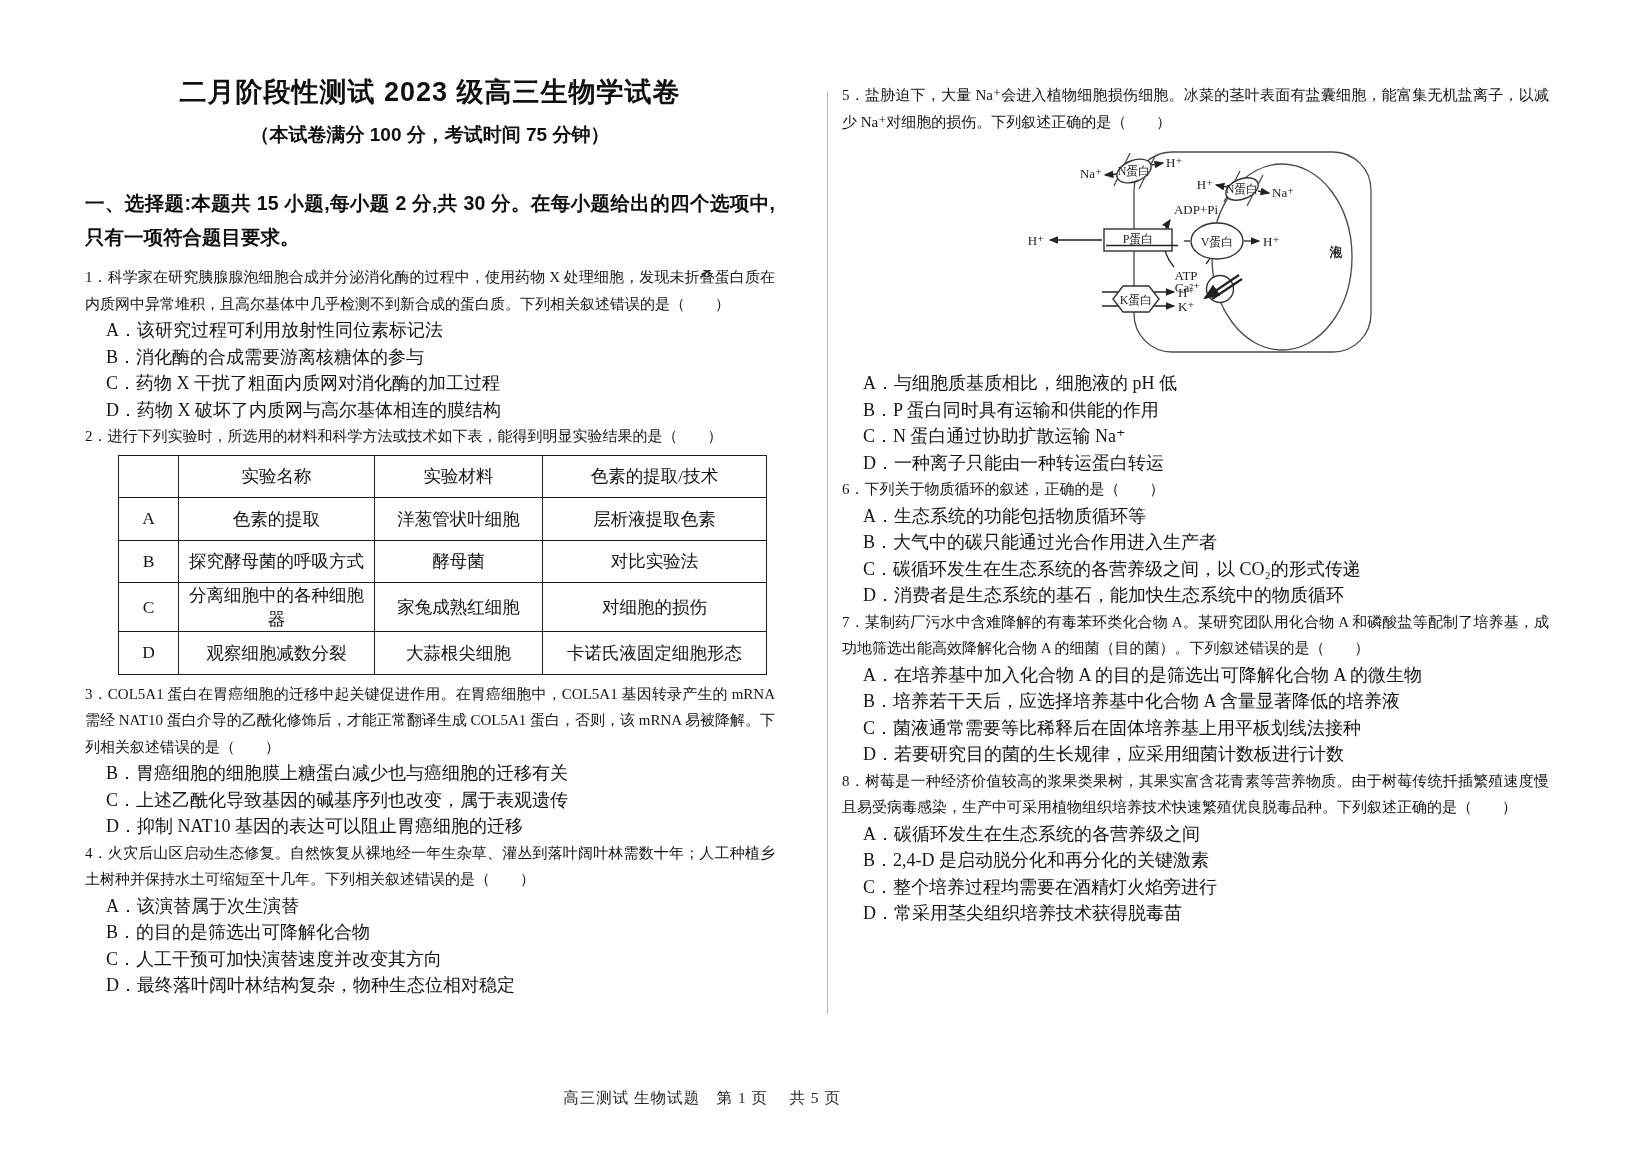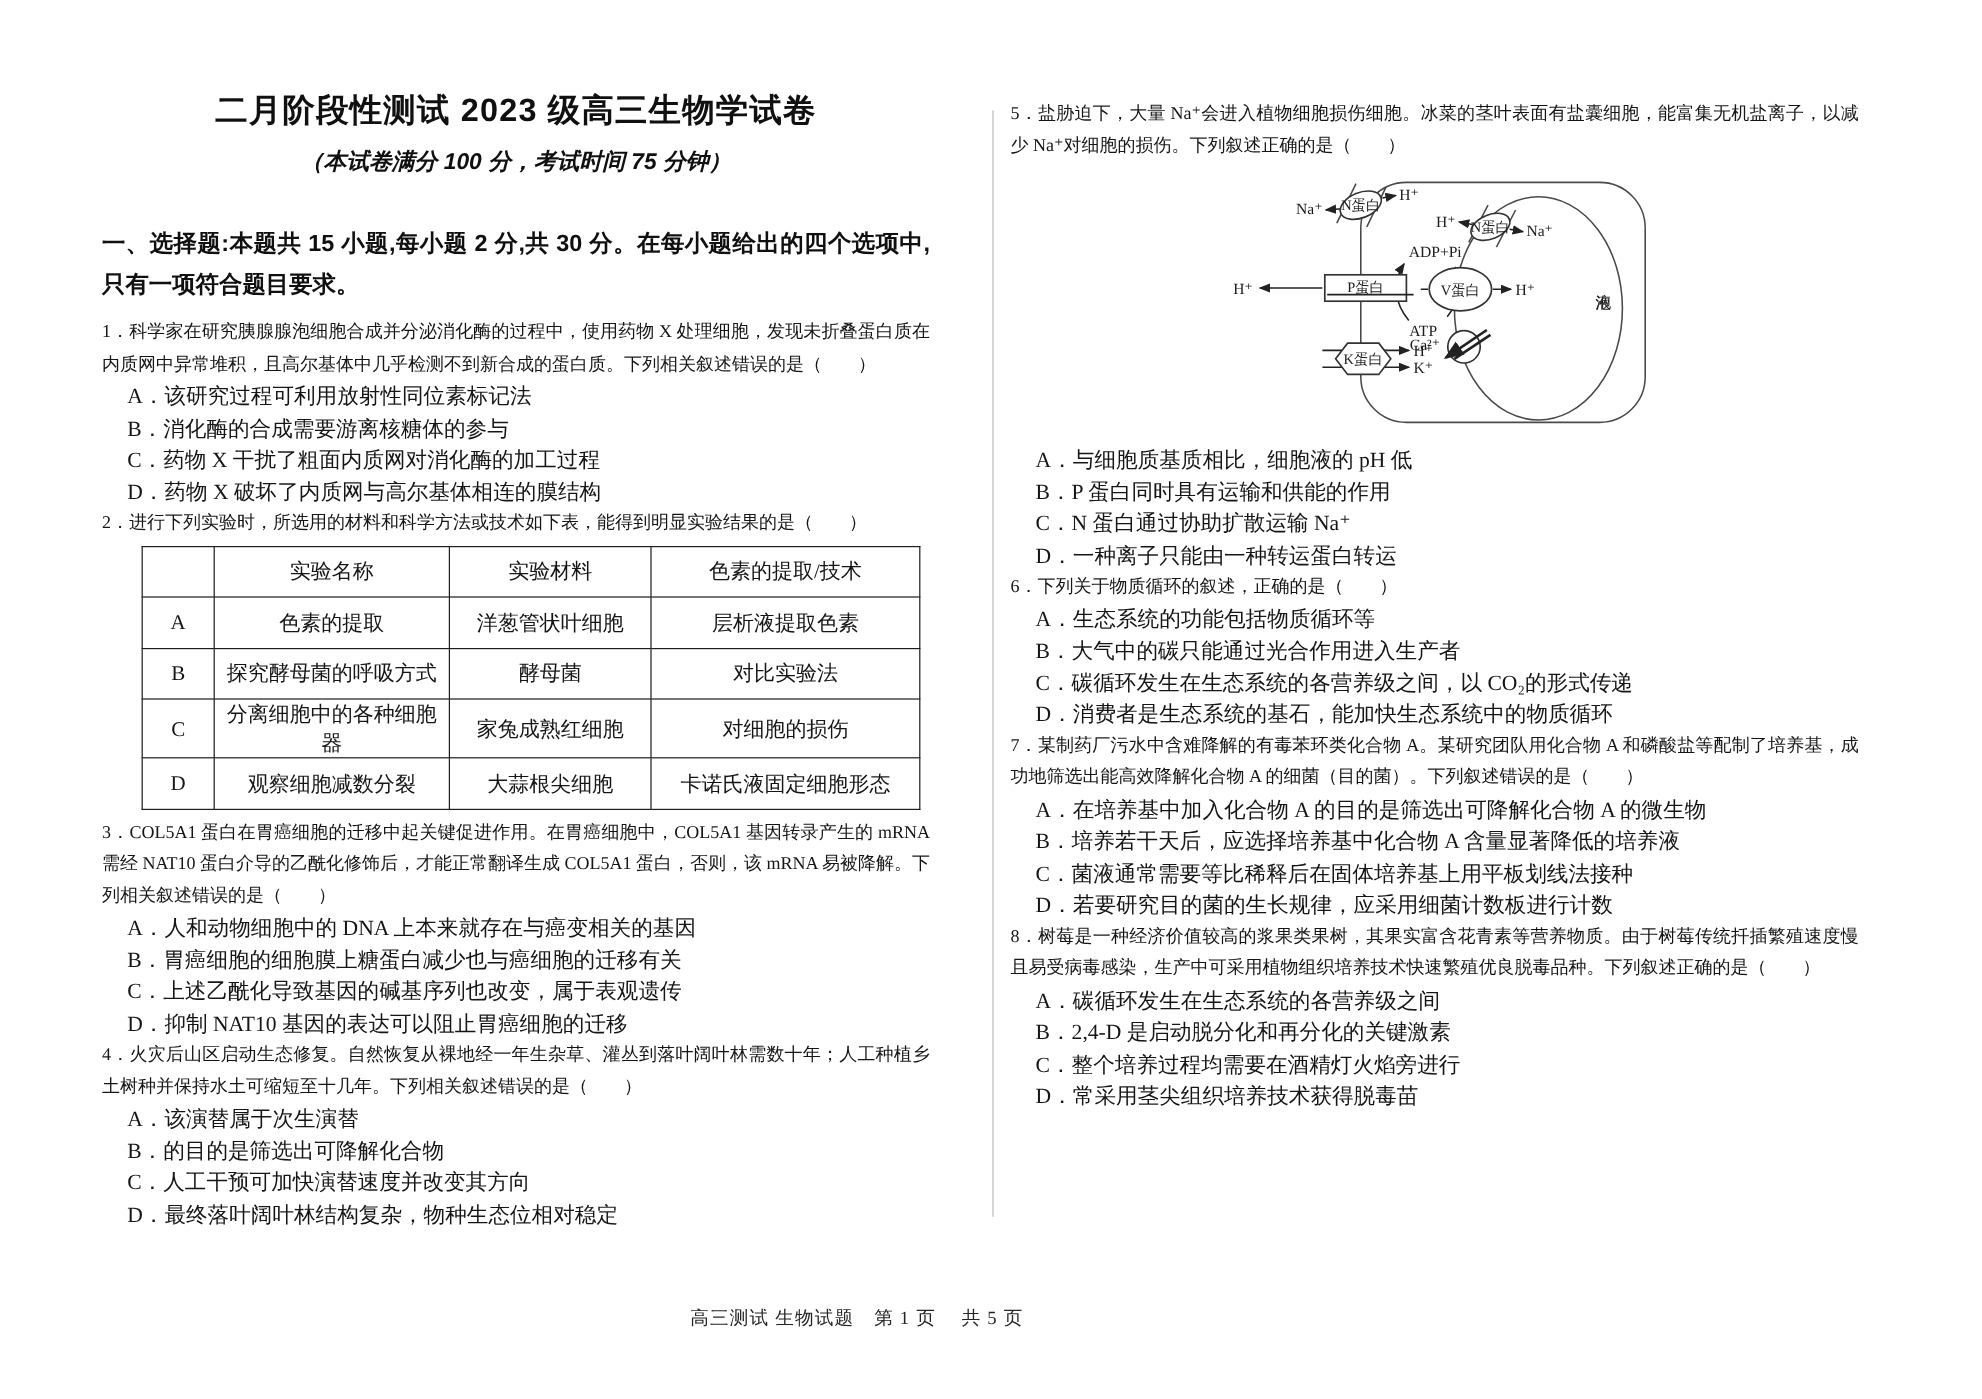--- a/index.html
+++ b/index.html
@@ -16,21 +16,21 @@
   .col { position:absolute; }
   .col-left  { left:85px;  top:68px;  width:690px; }
   .col-right { left:842px; top:82px;  width:707px; }
 
   .title {
     text-align:center; font-family:"Liberation Sans","DejaVu Sans",sans-serif;
     font-weight:700; font-size:27px; letter-spacing:1px; margin:6px 0 12px 0; color:#101010;
   }
   .subtitle {
     text-align:center; font-family:"Liberation Sans","DejaVu Sans",sans-serif;
-    font-weight:700; font-size:19px; margin:0 0 38px 0; color:#101010;font-style:italic;
+    font-weight:700; font-size:19px; margin:0 0 38px 0; color:#101010;
   }
   .section-heading {
     font-family:"Liberation Sans","DejaVu Sans",sans-serif; font-weight:700;
     font-size:19.5px; line-height:34px; text-align:justify; margin:0 0 10px 0; color:#101010;
   }
 
   .question { margin:0; }
   .stem { font-size:15px; line-height:26.5px; text-align:justify; margin:0; }
   .options { margin:0; }
   .option { font-size:18px; line-height:26.5px; padding-left:21px; }
@@ -46,21 +46,21 @@
   .diagram text { fill:#1c1c1c; font-family:"Liberation Serif","DejaVu Serif",serif; }
   .dshape { fill:none; stroke:#4a4a4a; stroke-width:1.3; }
   .dprot  { fill:#ffffff; stroke:#333; stroke-width:1.4; }
   .darrow { fill:none; stroke:#222; stroke-width:1.3; }
   .dthick { fill:none; stroke:#222; stroke-width:2.2; }
   .dlabel { font-size:12px; }
   .dion   { font-size:13px; }
   .vert   { writing-mode:vertical-rl; font-size:13px; }
 
   .footer {
-    position:absolute; left:16px; top:1088px; width:1396px; text-align:center;
+    position:absolute; left:4px; top:1088px; width:1396px; text-align:center;
     font-size:15.5px; color:#242424; letter-spacing:1px;
   }
 </style>
 </head>
 <body>
 
 <div class="page">
 
   <div class="col-divider"></div>
 
@@ -119,21 +119,20 @@
           <td>大蒜根尖细胞</td>
           <td>卡诺氏液固定细胞形态</td>
         </tr>
       </tbody>
         </table>
     </div>
 
     <div class="question">
       <p class="stem">3．COL5A1 蛋白在胃癌细胞的迁移中起关键促进作用。在胃癌细胞中，COL5A1 基因转录产生的 mRNA 需经 NAT10 蛋白介导的乙酰化修饰后，才能正常翻译生成 COL5A1 蛋白，否则，该 mRNA 易被降解。下列相关叙述错误的是（　　）</p>
       <div class="options">
-        <div class="option">A．人和动物细胞中的 DNA 上本来就存在与癌变相关的基因</div>
         <div class="option">B．胃癌细胞的细胞膜上糖蛋白减少也与癌细胞的迁移有关</div>
         <div class="option">C．上述乙酰化导致基因的碱基序列也改变，属于表观遗传</div>
         <div class="option">D．抑制 NAT10 基因的表达可以阻止胃癌细胞的迁移</div>
       </div>
     </div>
 
     <div class="question">
       <p class="stem">4．火灾后山区启动生态修复。自然恢复从裸地经一年生杂草、灌丛到落叶阔叶林需数十年；人工种植乡土树种并保持水土可缩短至十几年。下列相关叙述错误的是（　　）</p>
       <div class="options">
         <div class="option">A．该演替属于次生演替</div>

